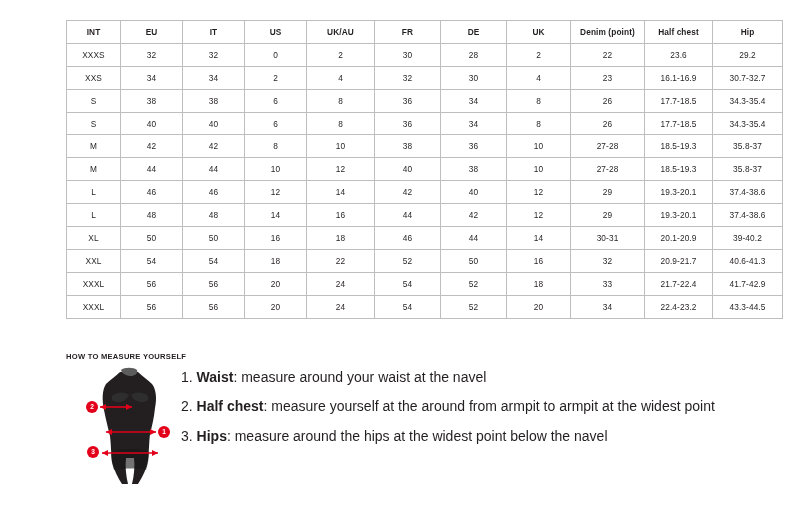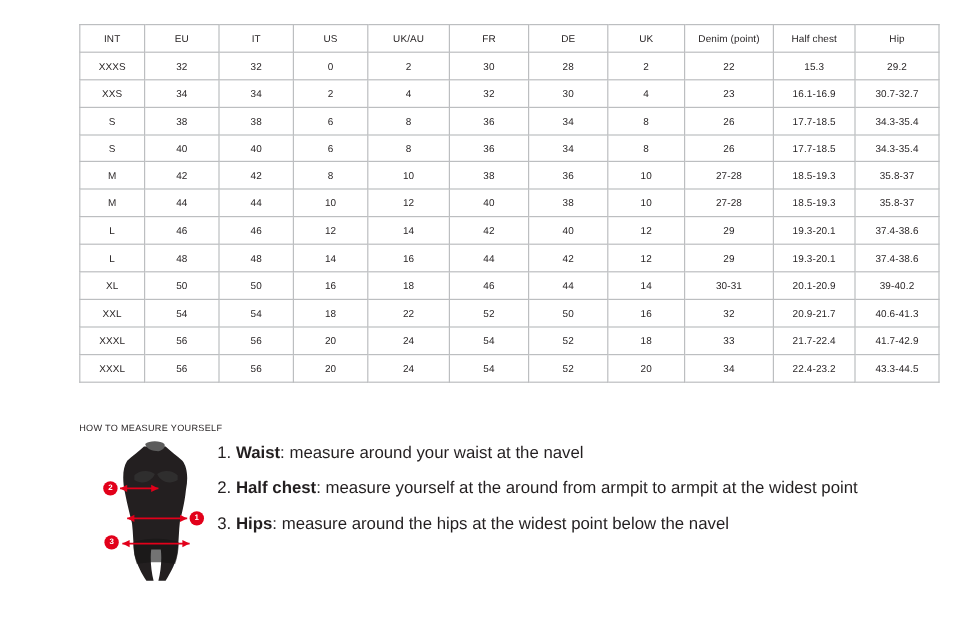--- a/index.html
+++ b/index.html
@@ -32,40 +32,40 @@
     text-align: center;
     vertical-align: middle;
     height: 22.9px;
     font-size: 8.3px;
     font-weight: normal;
     color: #231f20;
     padding: 0;
     letter-spacing: 0.1px;
   }
   table.size-table th {
-    font-weight: normal;
+    font-weight: bold;
   }
   col.c0 { width: 54px; }
   col.c1 { width: 62px; }
   col.c2 { width: 62px; }
   col.c3 { width: 62px; }
   col.c4 { width: 68px; }
   col.c5 { width: 66px; }
   col.c6 { width: 66px; }
   col.c7 { width: 64px; }
   col.c8 { width: 74px; }
   col.c9 { width: 68px; }
   col.c10 { width: 70px; }
 
   .howto-title {
     position: absolute;
     left: 66px;
     top: 352px;
     font-size: 7.6px;
-    font-weight: normal;
+    font-weight: bold;
     letter-spacing: 0.25px;
     color: #231f20;
   }
   .steps {
     position: absolute;
     left: 181px;
     top: 369px;
     width: 420px;
   }
   .step {
@@ -138,21 +138,21 @@
       <tr>
         <td>XXXS</td>
         <td>32</td>
         <td>32</td>
         <td>0</td>
         <td>2</td>
         <td>30</td>
         <td>28</td>
         <td>2</td>
         <td>22</td>
-        <td>15.3</td>
+        <td>23.6</td>
         <td>29.2</td>
       </tr>
       <tr>
         <td>XXS</td>
         <td>34</td>
         <td>34</td>
         <td>2</td>
         <td>4</td>
         <td>32</td>
         <td>30</td>

